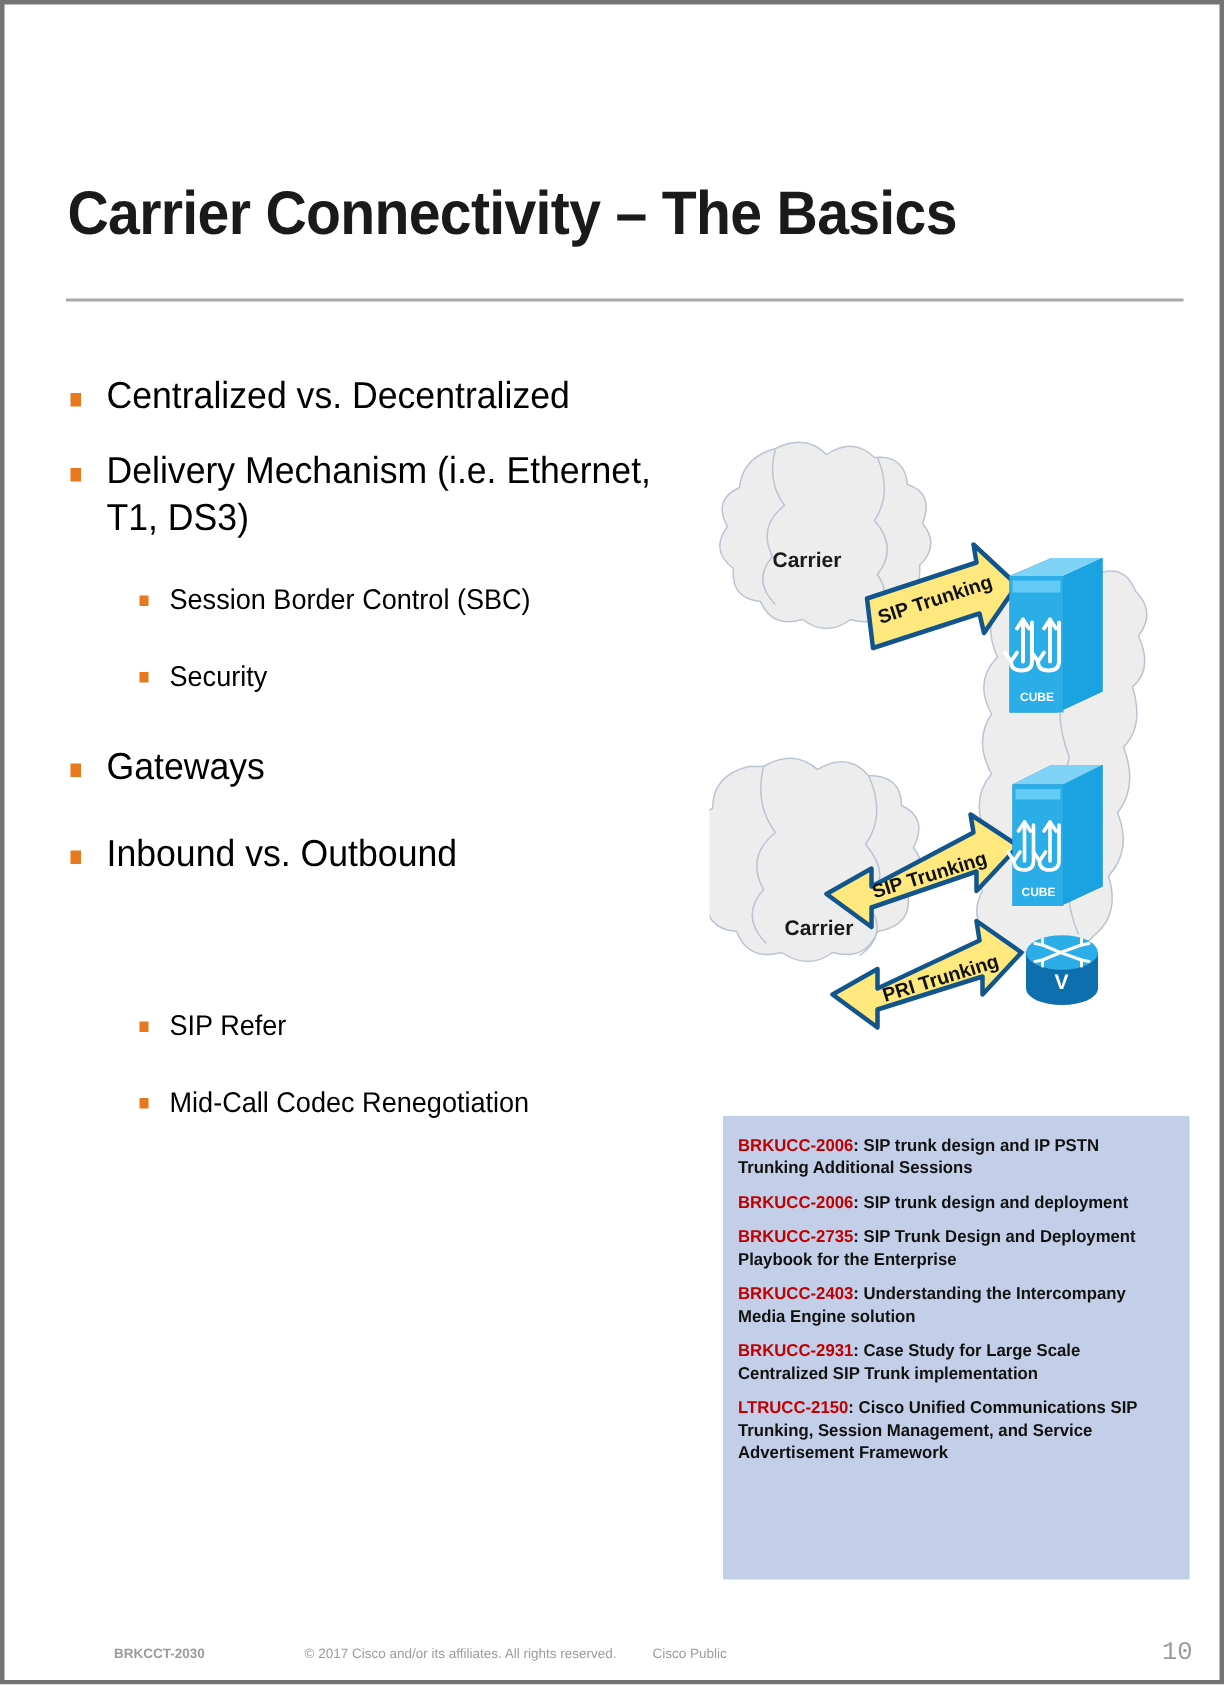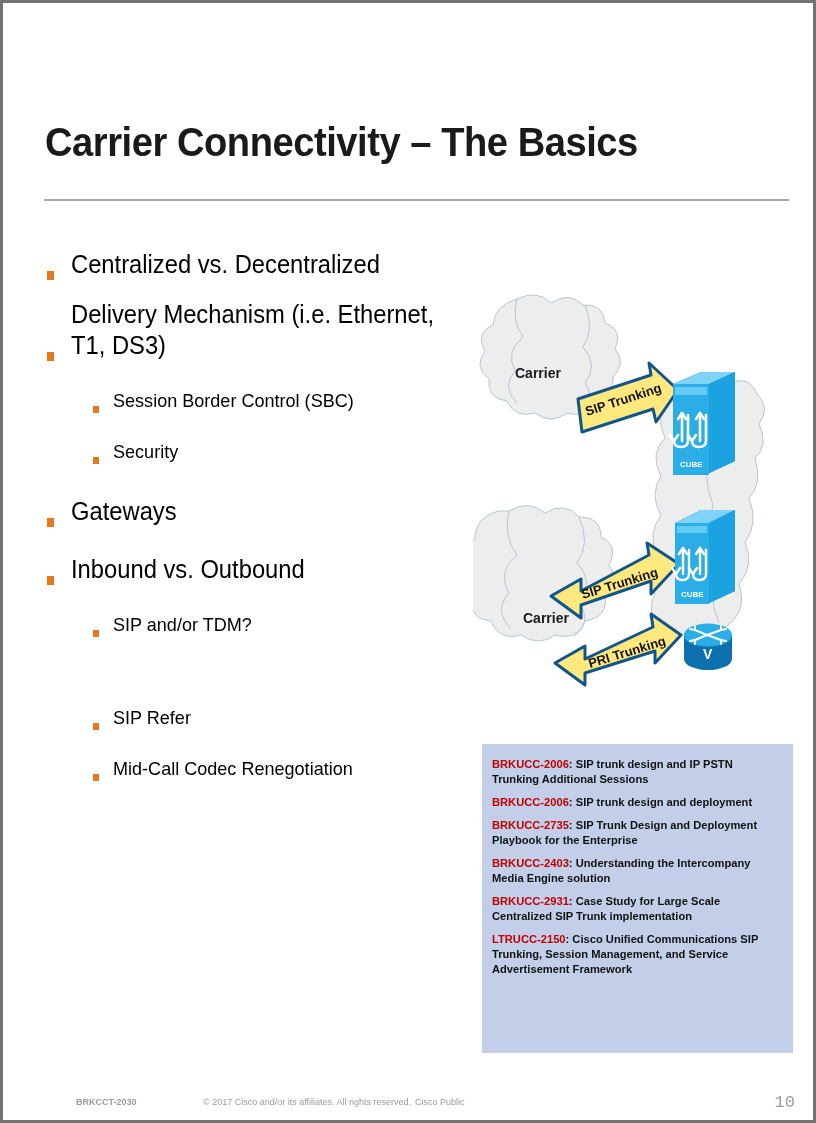--- a/index.html
+++ b/index.html
@@ -46,21 +46,21 @@
 
   
   .bullets {
     position: absolute;
     left: 40px;
     top: 246px;
     width: 420px;
   }
   .bullet-row {
     display: flex;
-    align-items: flex-end;
+    align-items: flex-start;
     position: relative;
   }
   .bullet-row .sq {
     flex: 0 0 auto;
     background: #E8781E;
     display: inline-block;
   }
   .bullet-row .txt {
     color: #000000;
     font-family: "Liberation Sans", sans-serif;
@@ -162,21 +162,21 @@
     left: 0;
     top: 1090px;
     width: 816px;
     height: 30px;
     font-family: "Liberation Sans", sans-serif;
     font-size: 9px;
     color: #9b9b9b;
   }
   .footer .f-session { position: absolute; left: 73px;  top: 4px; font-weight: bold; }
   .footer .f-copy    { position: absolute; left: 200px; top: 4px; }
-  .footer .f-public  { position: absolute; left: 412px; top: 4px; }
+  .footer .f-public  { position: absolute; left: 432px; top: 4px; }
   .footer .f-page {
     position: absolute; right: 24px; top: 0px;
     font-size: 17px; color: #9b9b9b; font-family: Liberation Mono, monospace;
   }
 </style>
 </head>
 <body>
 
 <div class="page">
 
@@ -220,24 +220,20 @@
 
     <div class="sp-md"></div>
 
     <div class="bullet-row lvl1">
       <span class="sq"></span>
       <span class="txt">Inbound vs. Outbound</span>
     </div>
 
     <div class="sp-md"></div>
 
-    <div class="bullet-row lvl2">
-      <span class="sq"></span>
-      <span class="txt">SIP and/or TDM?</span>
-    </div>
 
     <div class="sp-lg"></div>
 
 
     <div class="sp-md"></div>
 
 
     <div class="sp-md"></div>
 
     <div class="bullet-row lvl2">

